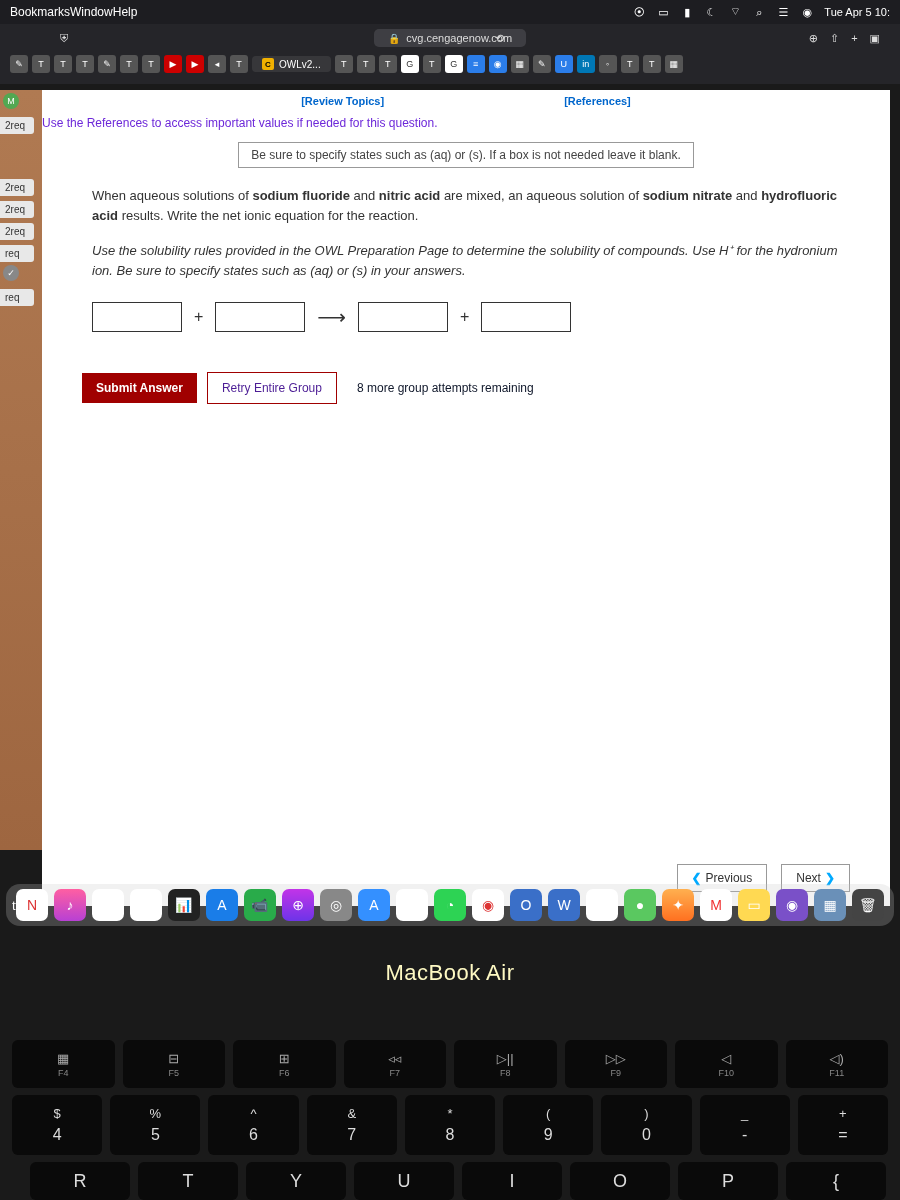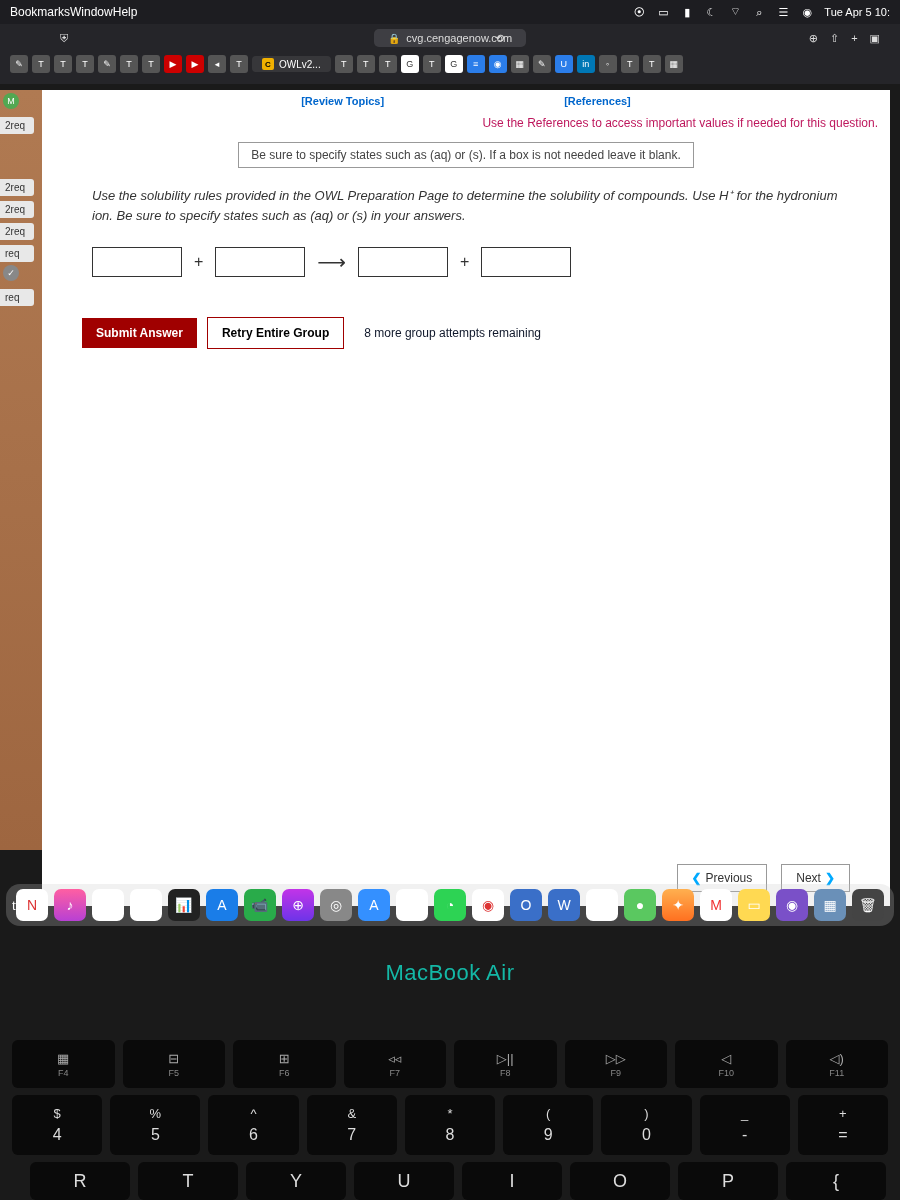--- a/index.html
+++ b/index.html
@@ -136,24 +136,24 @@
     height: 22px;
     background: #fff;
     display: flex;
     align-items: center;
     justify-content: center;
     gap: 180px;
     font-size: 11px;
   }
   .top-links a { color: #0066cc; text-decoration: none; font-weight: bold; }
   .instruction-line {
-    text-align: right;
-    font-size: 12px;
-    padding: 4px 12px 12px 0;
-    color: #be185d;
+    text-align: left;
+    font-size: 12px;
+    padding: 4px 4px 12px 0;
+    color: #6d28d9;
   }
   .hint-box {
     border: 1px solid #999;
     padding: 5px 12px;
     font-size: 12px;
     color: #444;
     margin: 0 auto 18px auto;
     width: fit-content;
   }
   .question-text {
@@ -198,24 +198,24 @@
     color: #fff;
     border: none;
     padding: 8px 14px;
     font-size: 12px;
     font-weight: bold;
     cursor: pointer;
   }
   .btn-retry {
     background: #fff;
     border: 1px solid #a00000;
-    color: #000000;
+    color: #4c1d95;
     padding: 8px 14px;
     font-size: 12px;
-    font-weight: bold;
+    font-weight: normal;
     cursor: pointer;
   }
   .attempts {
     font-size: 12px;
     color: #0f172a;
     margin-left: 10px;
   }
   .nav-buttons {
     margin-top: auto;
     padding: 14px 40px;
@@ -273,21 +273,21 @@
     color: #fff;
   }
   .dock .tv { position: absolute; left: 12px; color: #fff; font-size: 13px; display:flex;align-items:center;gap:2px;}
 
   
   .hw-label {
     position: absolute;
     top: 960px;
     width: 100%;
     text-align: center;
-    color: #14b8a6;
+    color: #fef9c3;
     font-size: 22px;
     font-weight: 300;
     letter-spacing: 0.5px;
   }
   .fn-row {
     position: absolute;
     top: 1040px;
     left: 0; right: 0;
     height: 48px;
     display: flex;
@@ -433,20 +433,21 @@
   <div class="side-tab">req</div>
 </div>
 
 <div class="content">
   <div class="top-links">
     <a>[Review Topics]</a>
     <a>[References]</a>
   </div>
   <div class="instruction-line">Use the References to access important values if needed for this question.</div>
   <div class="hint-box">Be sure to specify states such as (aq) or (s).  If a box is not needed leave it blank.</div>
+  <div class="question-text" id="question-html">When aqueous solutions of <b>sodium fluoride</b> and <b>nitric acid</b> are mixed, an aqueous solution of <b>sodium nitrate</b> and <b>hydrofluoric acid</b> results. Write the net ionic equation for the reaction.</div>
   <div class="italic-hint">Use the solubility rules provided in the OWL Preparation Page to determine the solubility of compounds. Use H⁺ for the hydronium ion. Be sure to specify states such as (aq) or (s) in your answers.</div>
   <div class="equation-row">
     <input class="eq-input" style="">
     <span class="eq-plus">+</span>
     <input class="eq-input" style="">
     <span class="eq-arrow">⟶</span>
     <input class="eq-input" style="">
     <span class="eq-plus">+</span>
     <input class="eq-input" style="">
   </div>

